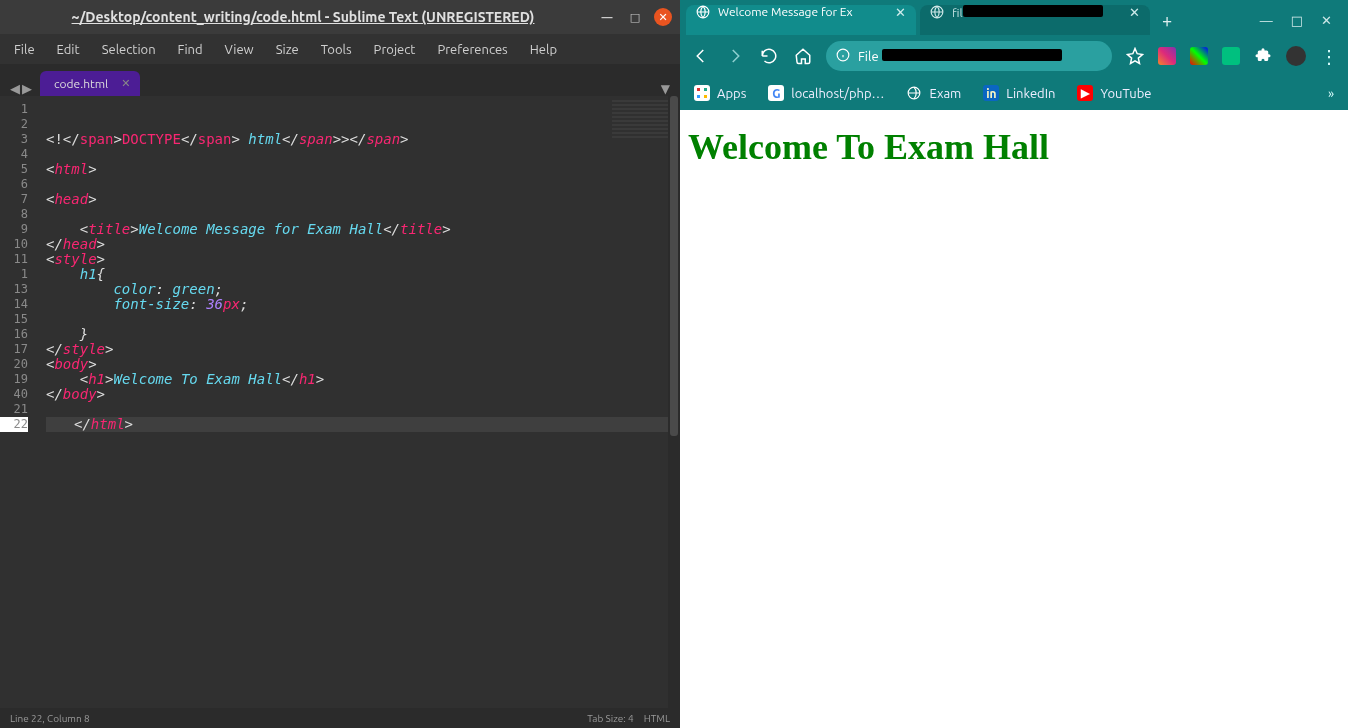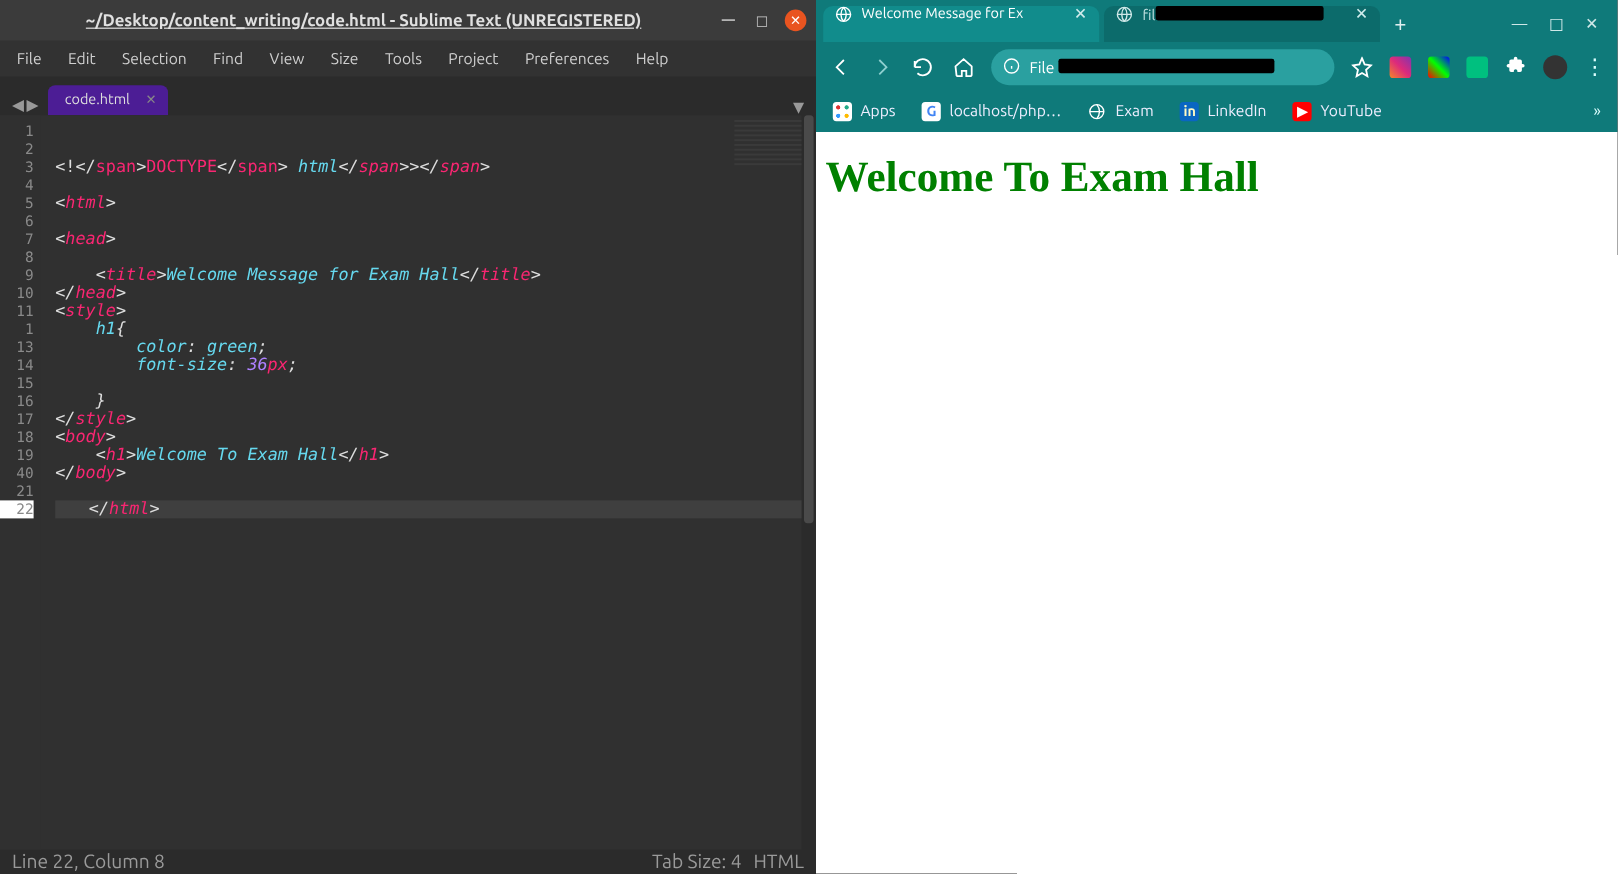--- a/index.html
+++ b/index.html
@@ -102,21 +102,21 @@
     position: absolute; right: 0; top: 0; width: 12px; height: 100%;
     background: #2b2b2b;
   }
   .st-scroll-thumb {
     position: absolute; top: 0; left: 2px; width: 8px; height: 340px;
     background: #4a4a4a; border-radius: 3px;
   }
 
   .st-status {
     height: 20px; background: #2b2b2b; color: #9a9a9a;
-    font-size: 16px; display: flex; align-items: center;
+    font-size: 10px; display: flex; align-items: center;
     padding: 0 10px; gap: 10px;
   }
   .st-status .mid { flex: 1; }
 
   
   .chrome {
     width: 668px; height: 728px;
     display: flex; flex-direction: column;
     background: #fff;
   }
@@ -262,21 +262,21 @@
         <div>8</div>
         <div>9</div>
         <div>10</div>
         <div>11</div>
         <div>1</div>
         <div>13</div>
         <div>14</div>
         <div>15</div>
         <div>16</div>
         <div>17</div>
-        <div>18</div>
+        <div>20</div>
         <div>19</div>
         <div>40</div>
         <div>21</div>
         <div class="cur">22</div>
       </div>
     <div class="st-code"><span class="line">&nbsp;</span>
 <span class="line">&nbsp;</span>
 <span class="line"><span class="p">&lt;!<span class="p">&lt;/</span><span class="kw">span</span><span class="p">&gt;</span><span class="kw">DOCTYPE<span class="p">&lt;/</span><span class="kw">span</span><span class="p">&gt;</span> <span class="dt">html<span class="p">&lt;/</span><span class="kw">span</span><span class="p">&gt;</span><span class="p">&gt;<span class="p">&lt;/</span><span class="kw">span</span><span class="p">&gt;</span></span>
 <span class="line">&nbsp;</span>
 <span class="line"><span class="p">&lt;</span><span class="kw">html</span><span class="p">&gt;</span></span>

